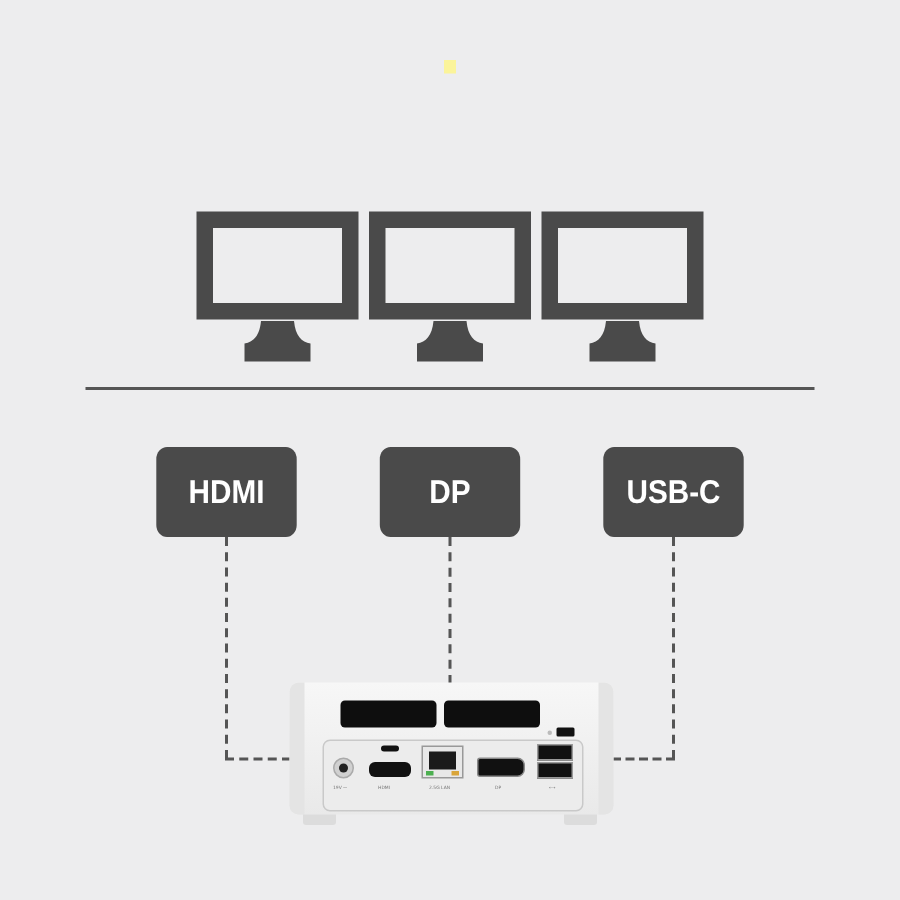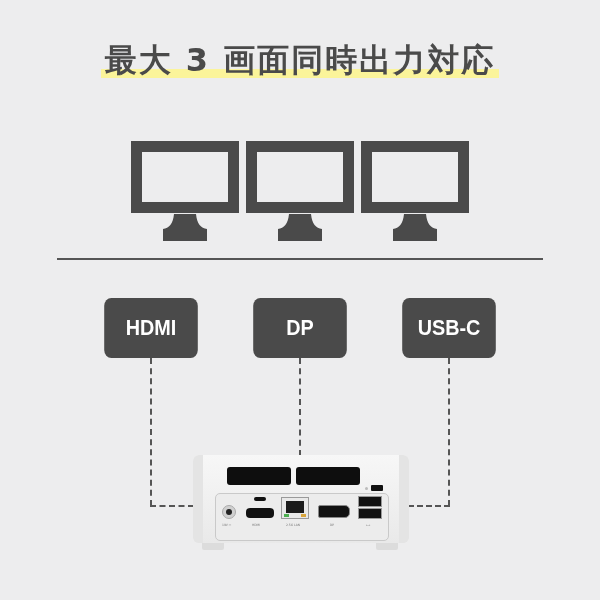--- a/index.html
+++ b/index.html
@@ -48,21 +48,20 @@
   .foot { position:absolute; top:543px; width:22px; height:7px; background:#dcdcdc; border-radius:0 0 2px 2px; }
   .port { position:absolute; background:#111; }
   .plabel { position:absolute; font-size:3px; color:#777; white-space:nowrap; }
 </style>
 </head>
 <body>
 
 <div class="title-wrap">
   <div class="title">
     <div class="hl"></div>
-    <span class="txt">最大 3 画面同時出力対応</span>
   </div>
 </div>
 
 <div class="monitor" style="left:131px;">
   <div class="screen">
       <div class="inner"></div>
     </div>
   <svg class="stand" viewBox="0 0 108 28">
       <path d="M43 0 H65 C66 10 70 14 76 15 H76 V27 H32 V15 C38 14 42 10 43 0 Z" fill="#4a4a4a"></path>
     </svg>

